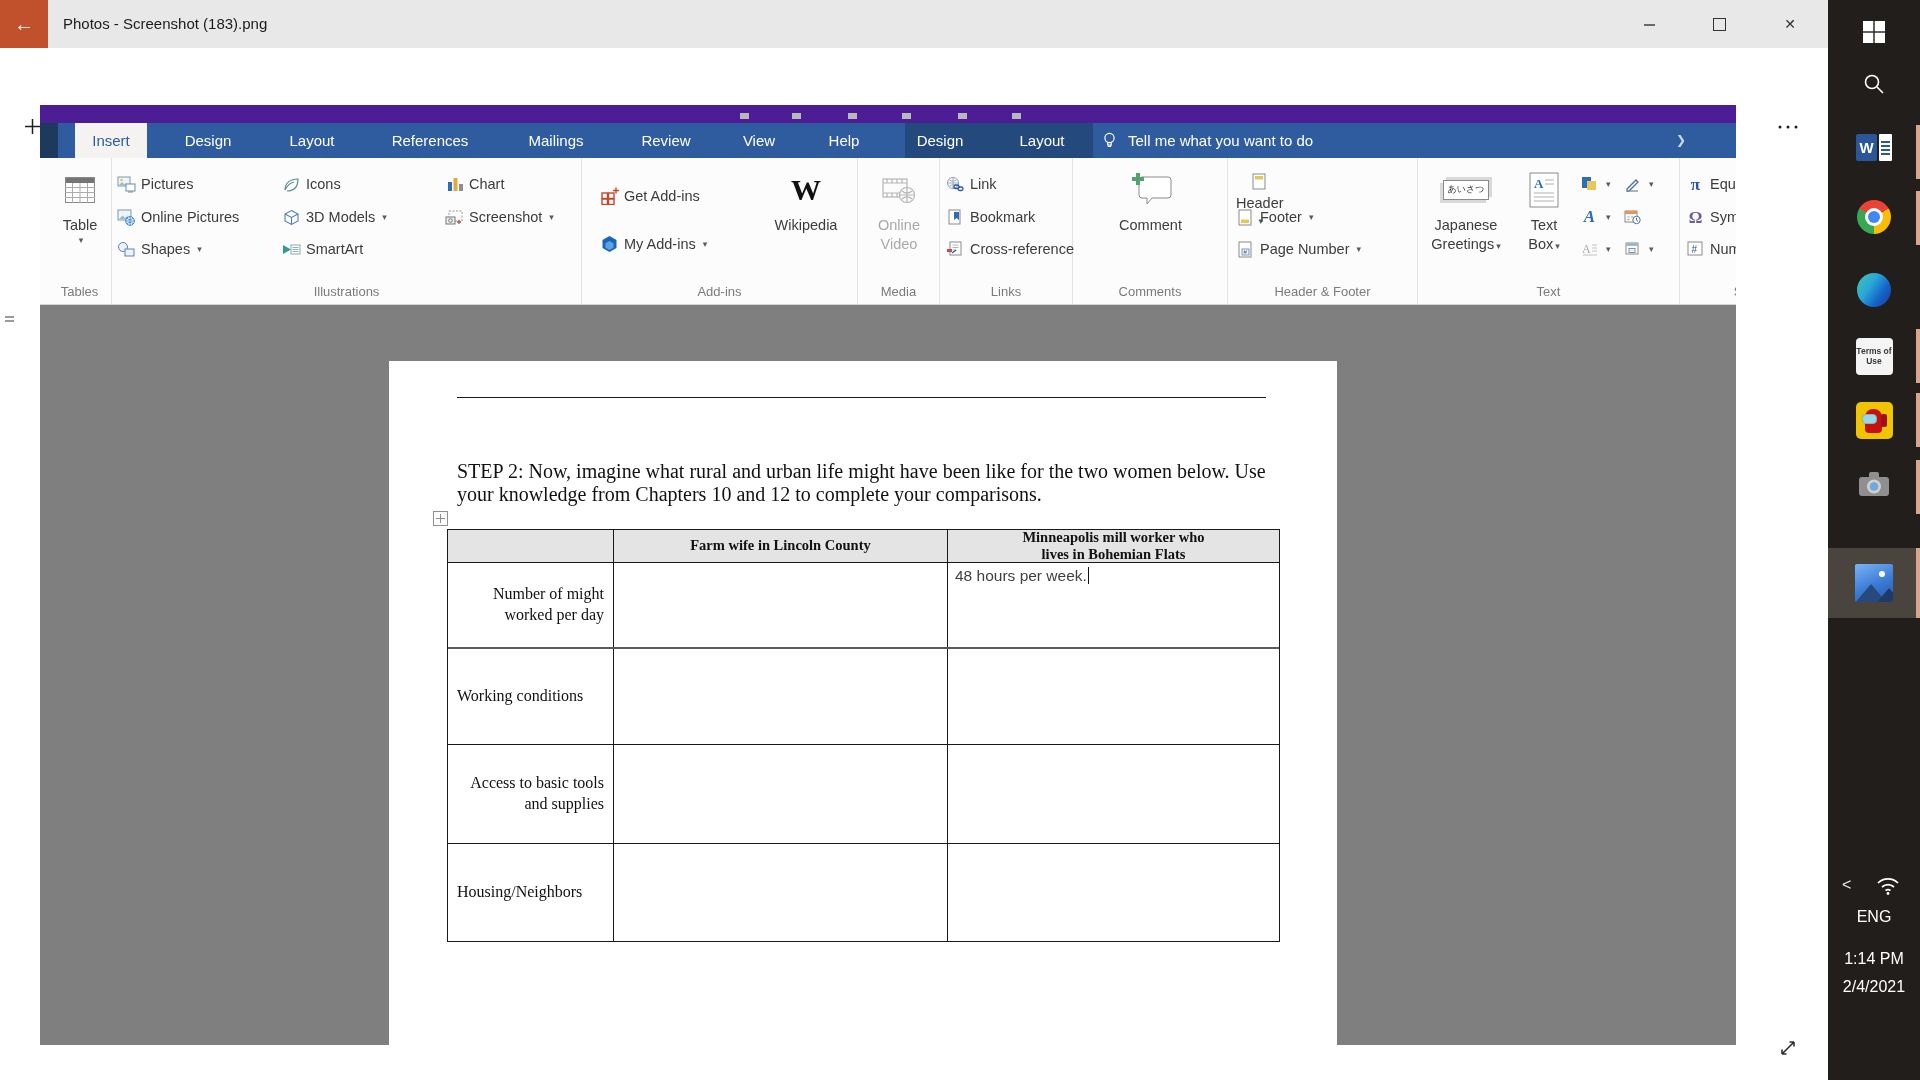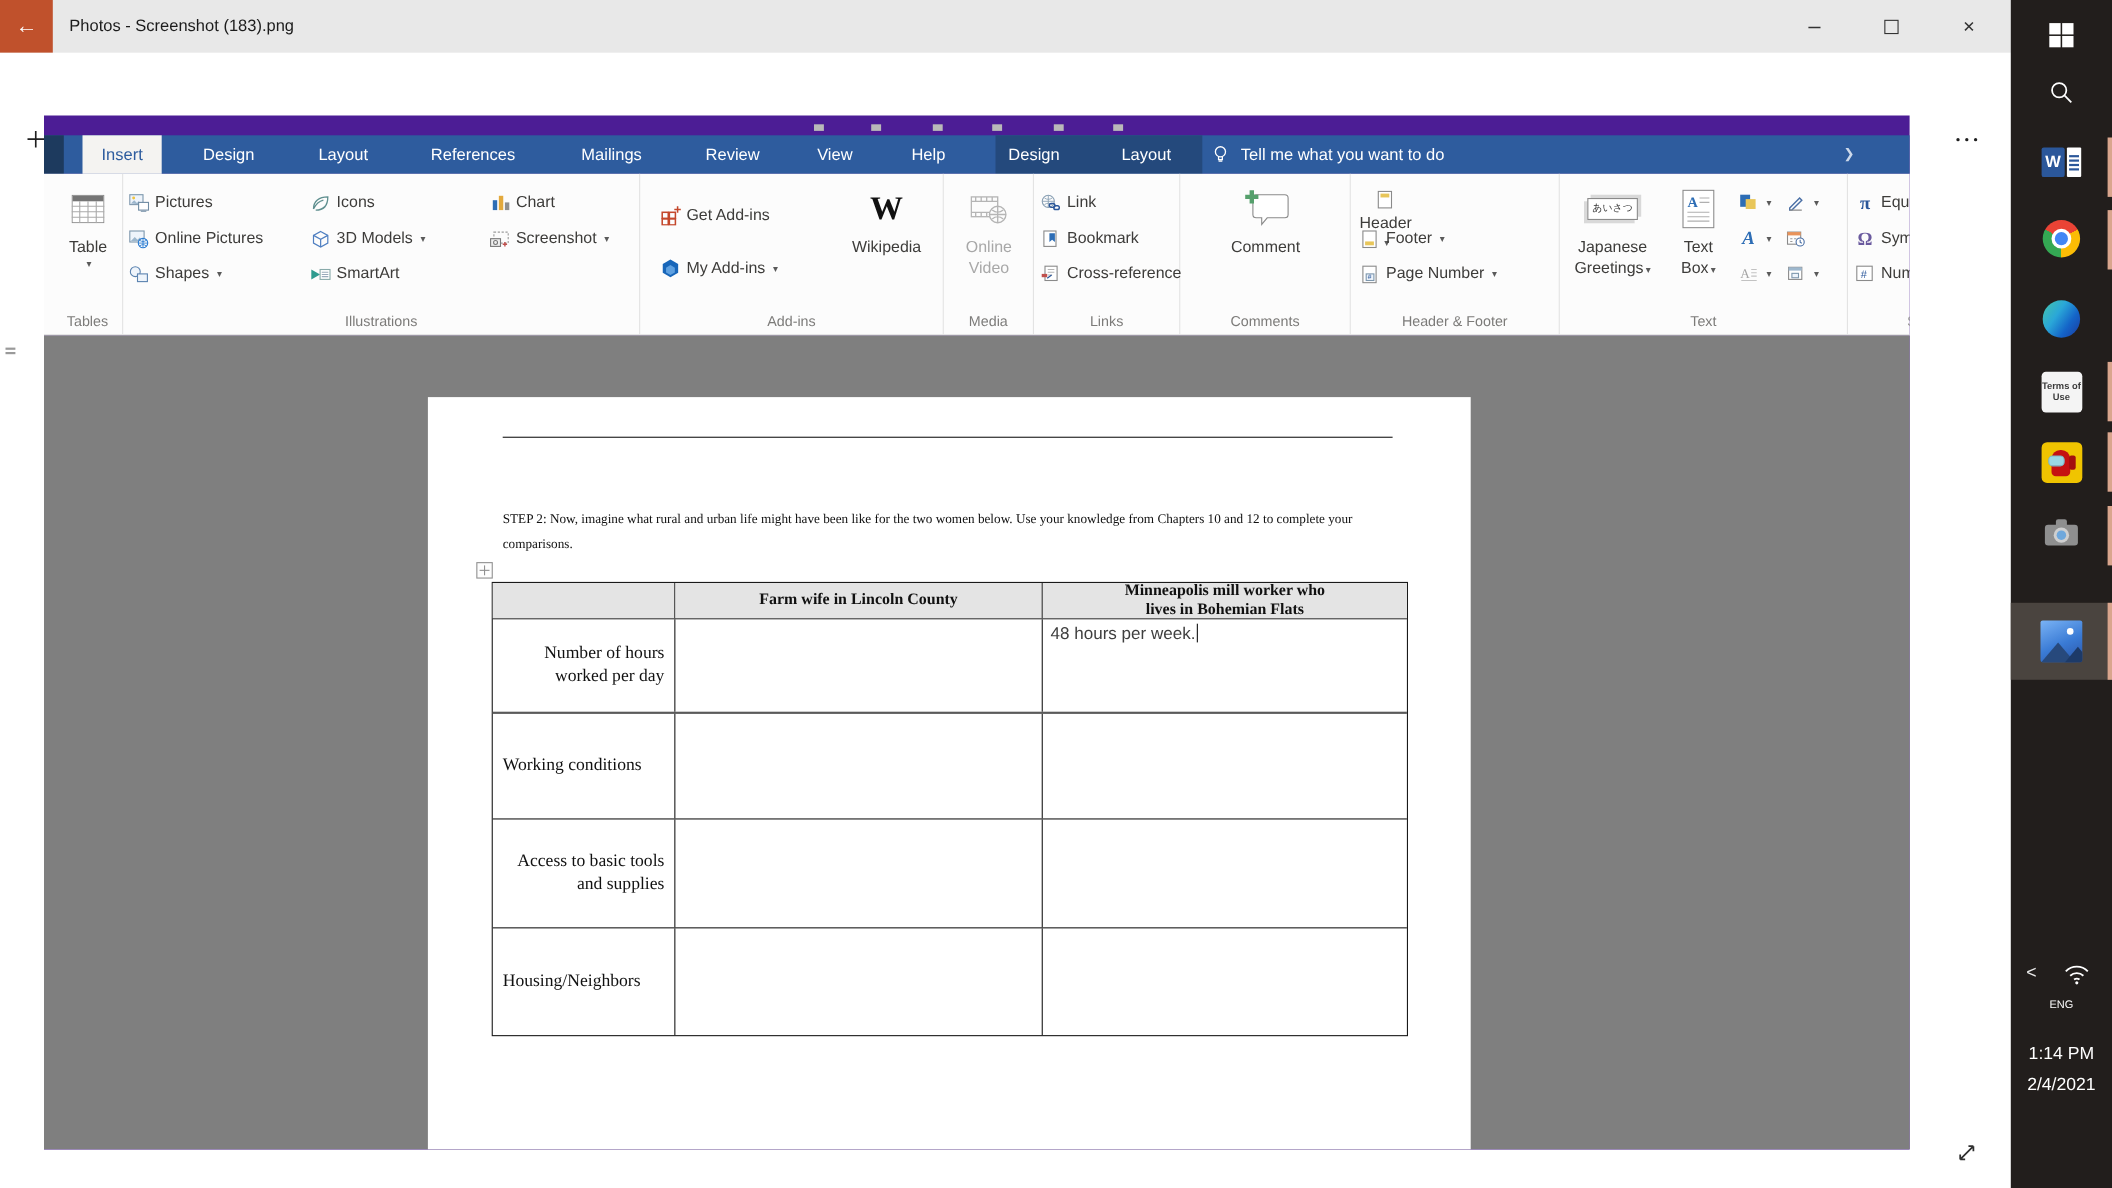--- a/index.html
+++ b/index.html
@@ -50,21 +50,21 @@
   .i18{width:19px;height:18px;flex:none;display:flex;align-items:center;justify-content:center;}
   .wglyph{font-family:"Liberation Serif",serif;font-weight:bold;font-size:30px;color:#111;line-height:1;}
   .mathg{font-family:"Liberation Serif",serif;font-weight:bold;color:#2b579a;font-size:17px;line-height:1;}
   .jbox{border:1px solid #8a8a8a;background:#fff;font-size:9px;color:#333;padding:3px 4px;box-shadow:3px -3px 0 #d9d9d9, -3px 3px 0 #d9d9d9;}
 
   
   .docarea{position:absolute;left:0;top:200px;width:1788px;height:740px;background:#7f7f7f;}
   .page{position:absolute;left:349px;top:56px;width:948px;height:684px;background:#fff;
         font-family:"Liberation Serif",serif;color:#111;}
   .hrule{position:absolute;left:68px;top:36px;width:809px;border-top:1.6px solid #1a1a1a;}
-  .instr{position:absolute;left:68px;top:99px;width:822px;font-size:12px;line-height:23px;}
+  .instr{position:absolute;left:68px;top:99px;width:822px;font-size:20px;line-height:23px;}
   .thandle{position:absolute;left:44px;top:150px;width:13px;height:13px;border:1px solid #909090;background:#fdfdfd;}
   .thandle:before{content:"";position:absolute;left:6px;top:2px;width:1px;height:9px;background:#909090;}
   .thandle:after{content:"";position:absolute;left:2px;top:6px;width:9px;height:1px;background:#909090;}
 
   .wtable{position:absolute;left:58px;top:168px;width:833px;border:1.4px solid #1a1a1a;box-sizing:border-box;}
   .trow{display:flex;border-bottom:1.2px solid #1a1a1a;box-sizing:border-box;}
   .trow.thick{border-bottom:2.6px solid #5a5a5a;}
   .trow:last-child{border-bottom:none;}
   .tc{box-sizing:border-box;border-right:1.2px solid #1a1a1a;position:relative;text-align:right;}
   .tc:last-child{border-right:none;}
@@ -581,21 +581,21 @@
               <span>Farm wife in Lincoln County</span>
             </div>
             <div class="tc c3 hdr">
               <span>Minneapolis mill worker who</span>
               <span>lives in Bohemian Flats</span>
             </div>
           </div>
 
           <div class="trow thick" style="height:86px;">
             <div class="tc c1 lblcell">
-                <span>Number of hours worked per day</span>
+                <span>Number of might worked per day</span>
               </div>
             <div class="tc c2"><span></span></div>
             <div class="tc c3">
               <span class="ans"><span>48 hours per week.</span><span class="caret"></span></span>
             </div>
           </div>
 
           <div class="trow" style="height:96px;">
             <div class="tc c1 lblcell">
                 <span>Working conditions</span>
@@ -710,18 +710,18 @@
     <div class="strip" style="top:548px;height:70px;"></div>
 
     <div class="abs" style="left:14px;top:876px;font-size:16px;color:#eee;">&lt;</div>
     <div class="abs" style="left:48px;top:876px;">
       <svg width="24" height="20" fill="none" stroke="#fff" stroke-width="1.7">
         <path d="M2 7a14 14 0 0 1 20 0M6 11a9 9 0 0 1 12 0M9.5 14.5a4.5 4.5 0 0 1 5 0"></path>
           <circle cx="12" cy="17.5" r="1.4" fill="#fff" stroke="none"></circle>
         </svg>
     </div>
 
-    <div class="tbtext" style="top:908px;font-size:10px;">ENG</div>
+    <div class="tbtext" style="top:908px;font-size:16px;">ENG</div>
     <div class="tbtext" style="top:950px;font-size:16px;">1:14 PM</div>
     <div class="tbtext" style="top:978px;font-size:16px;">2/4/2021</div>
   </div>
 
 </div>
 
 </body></html>

